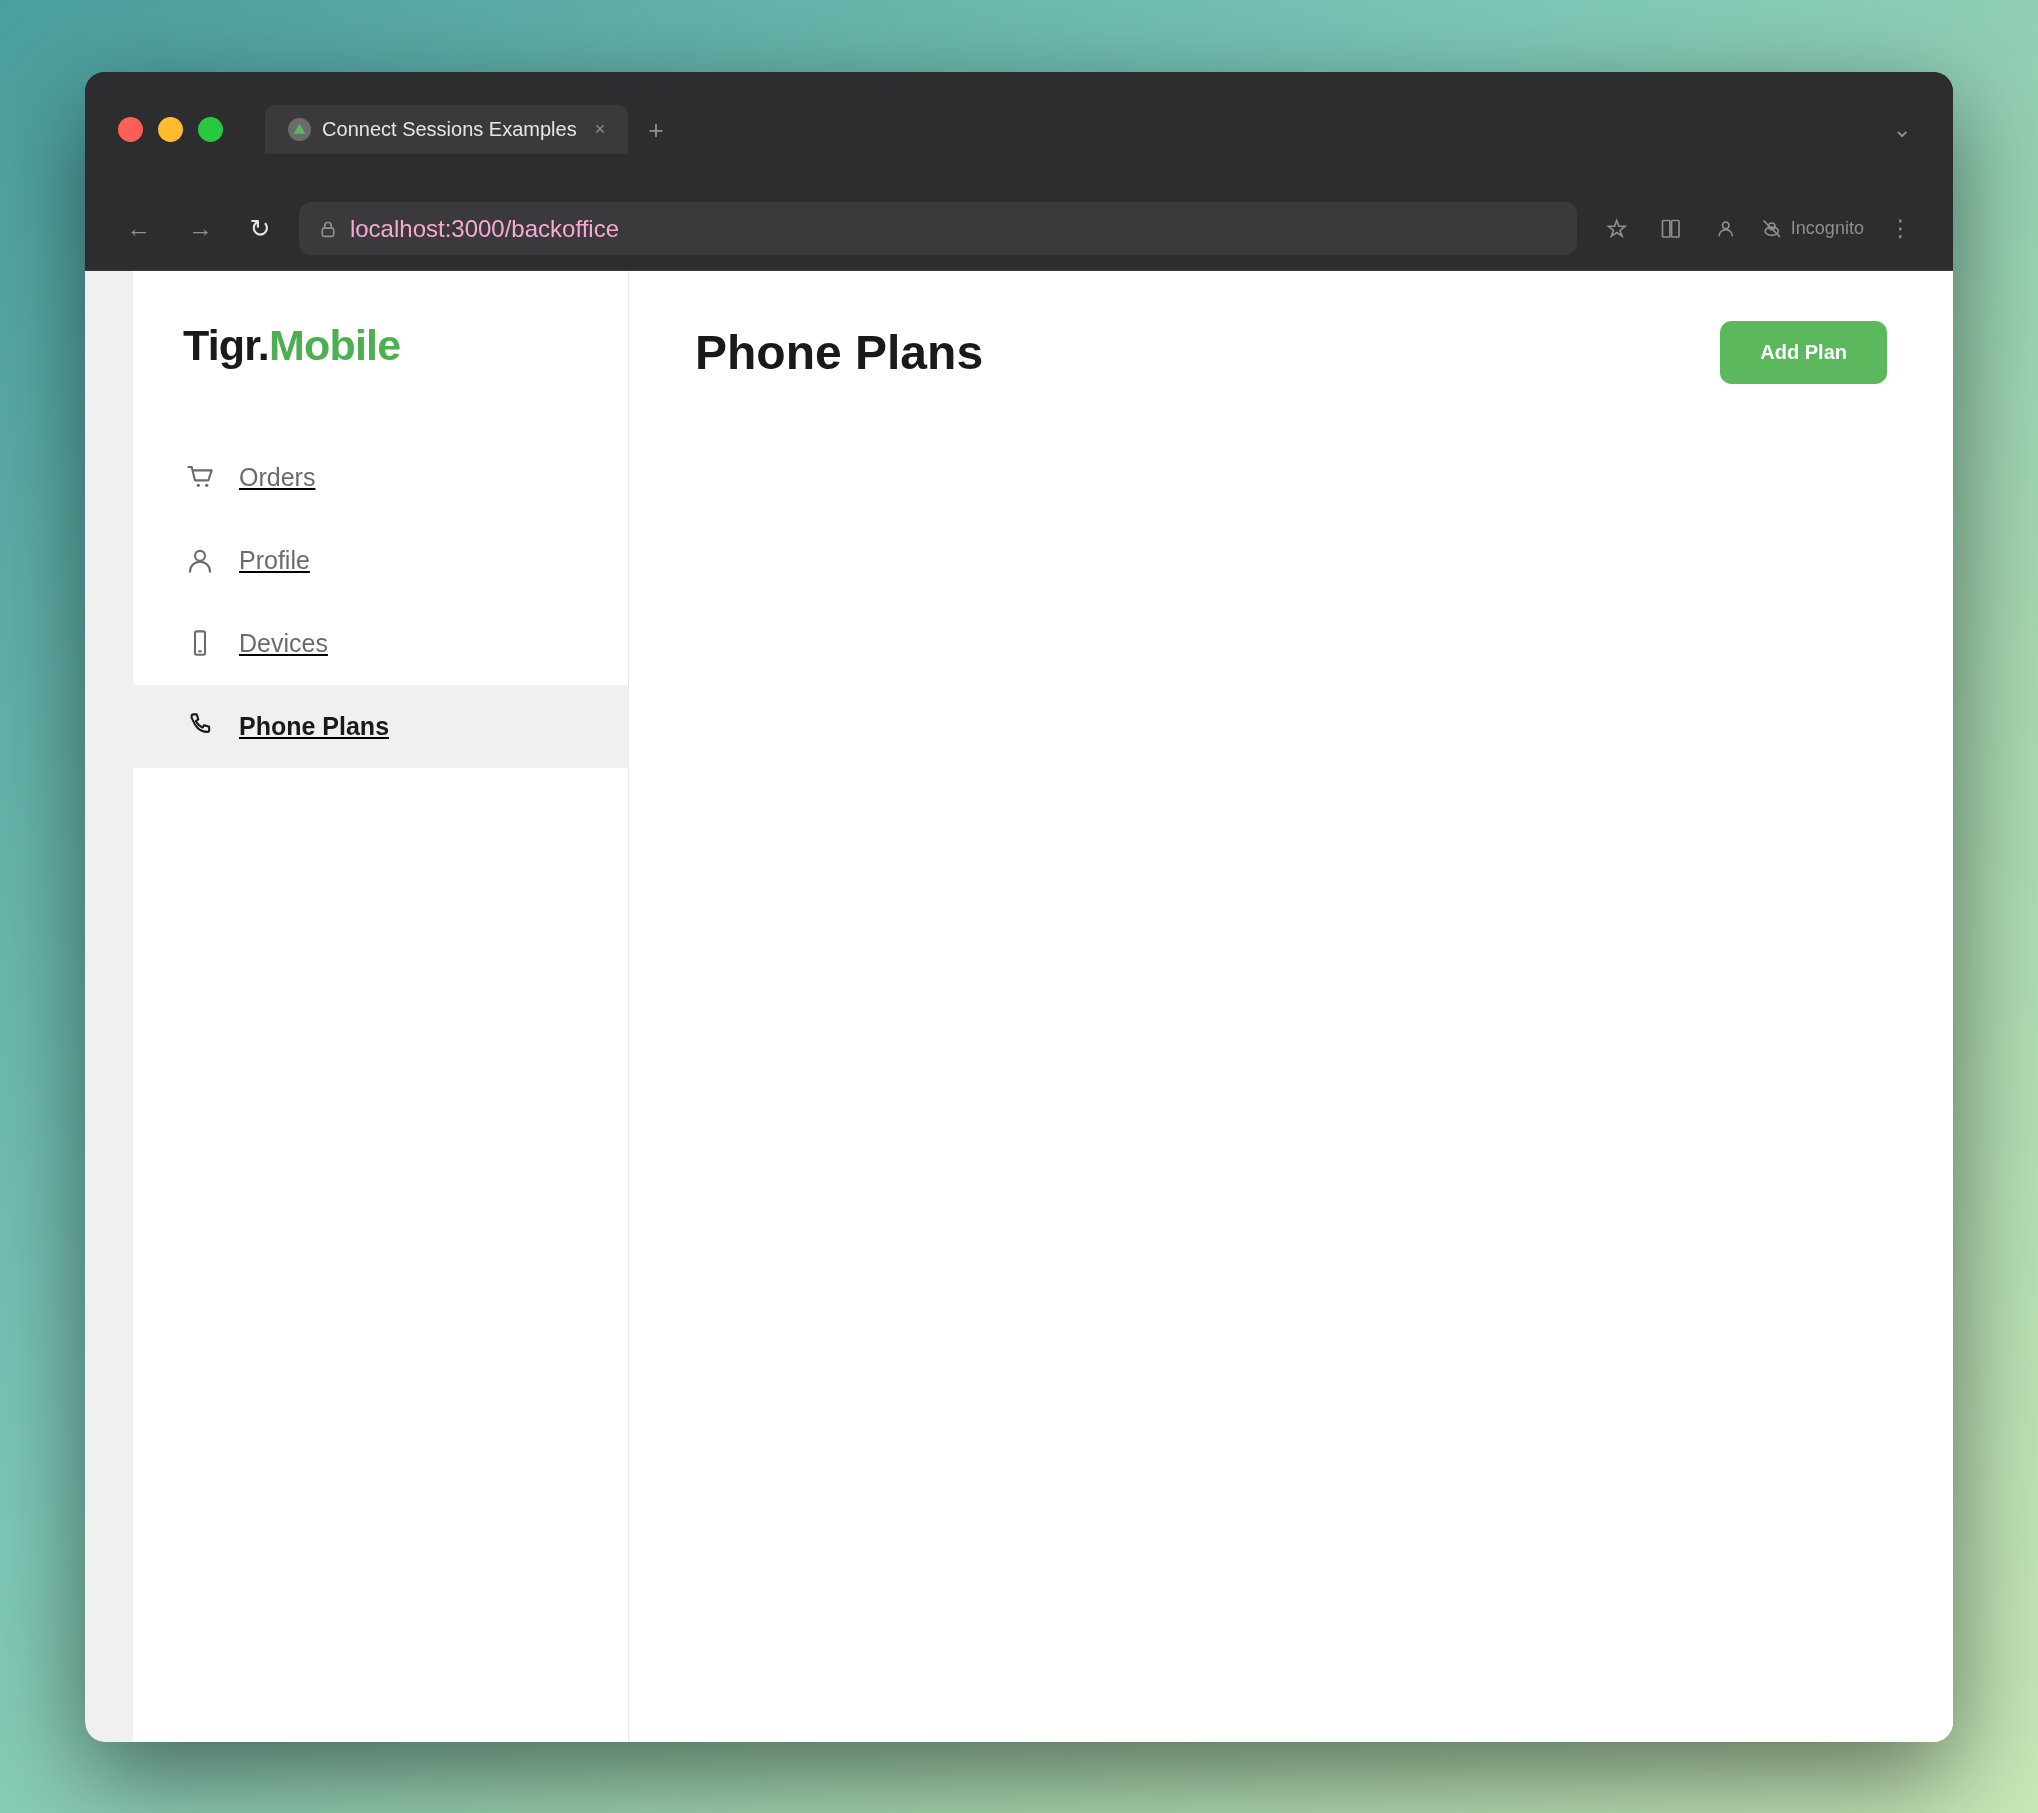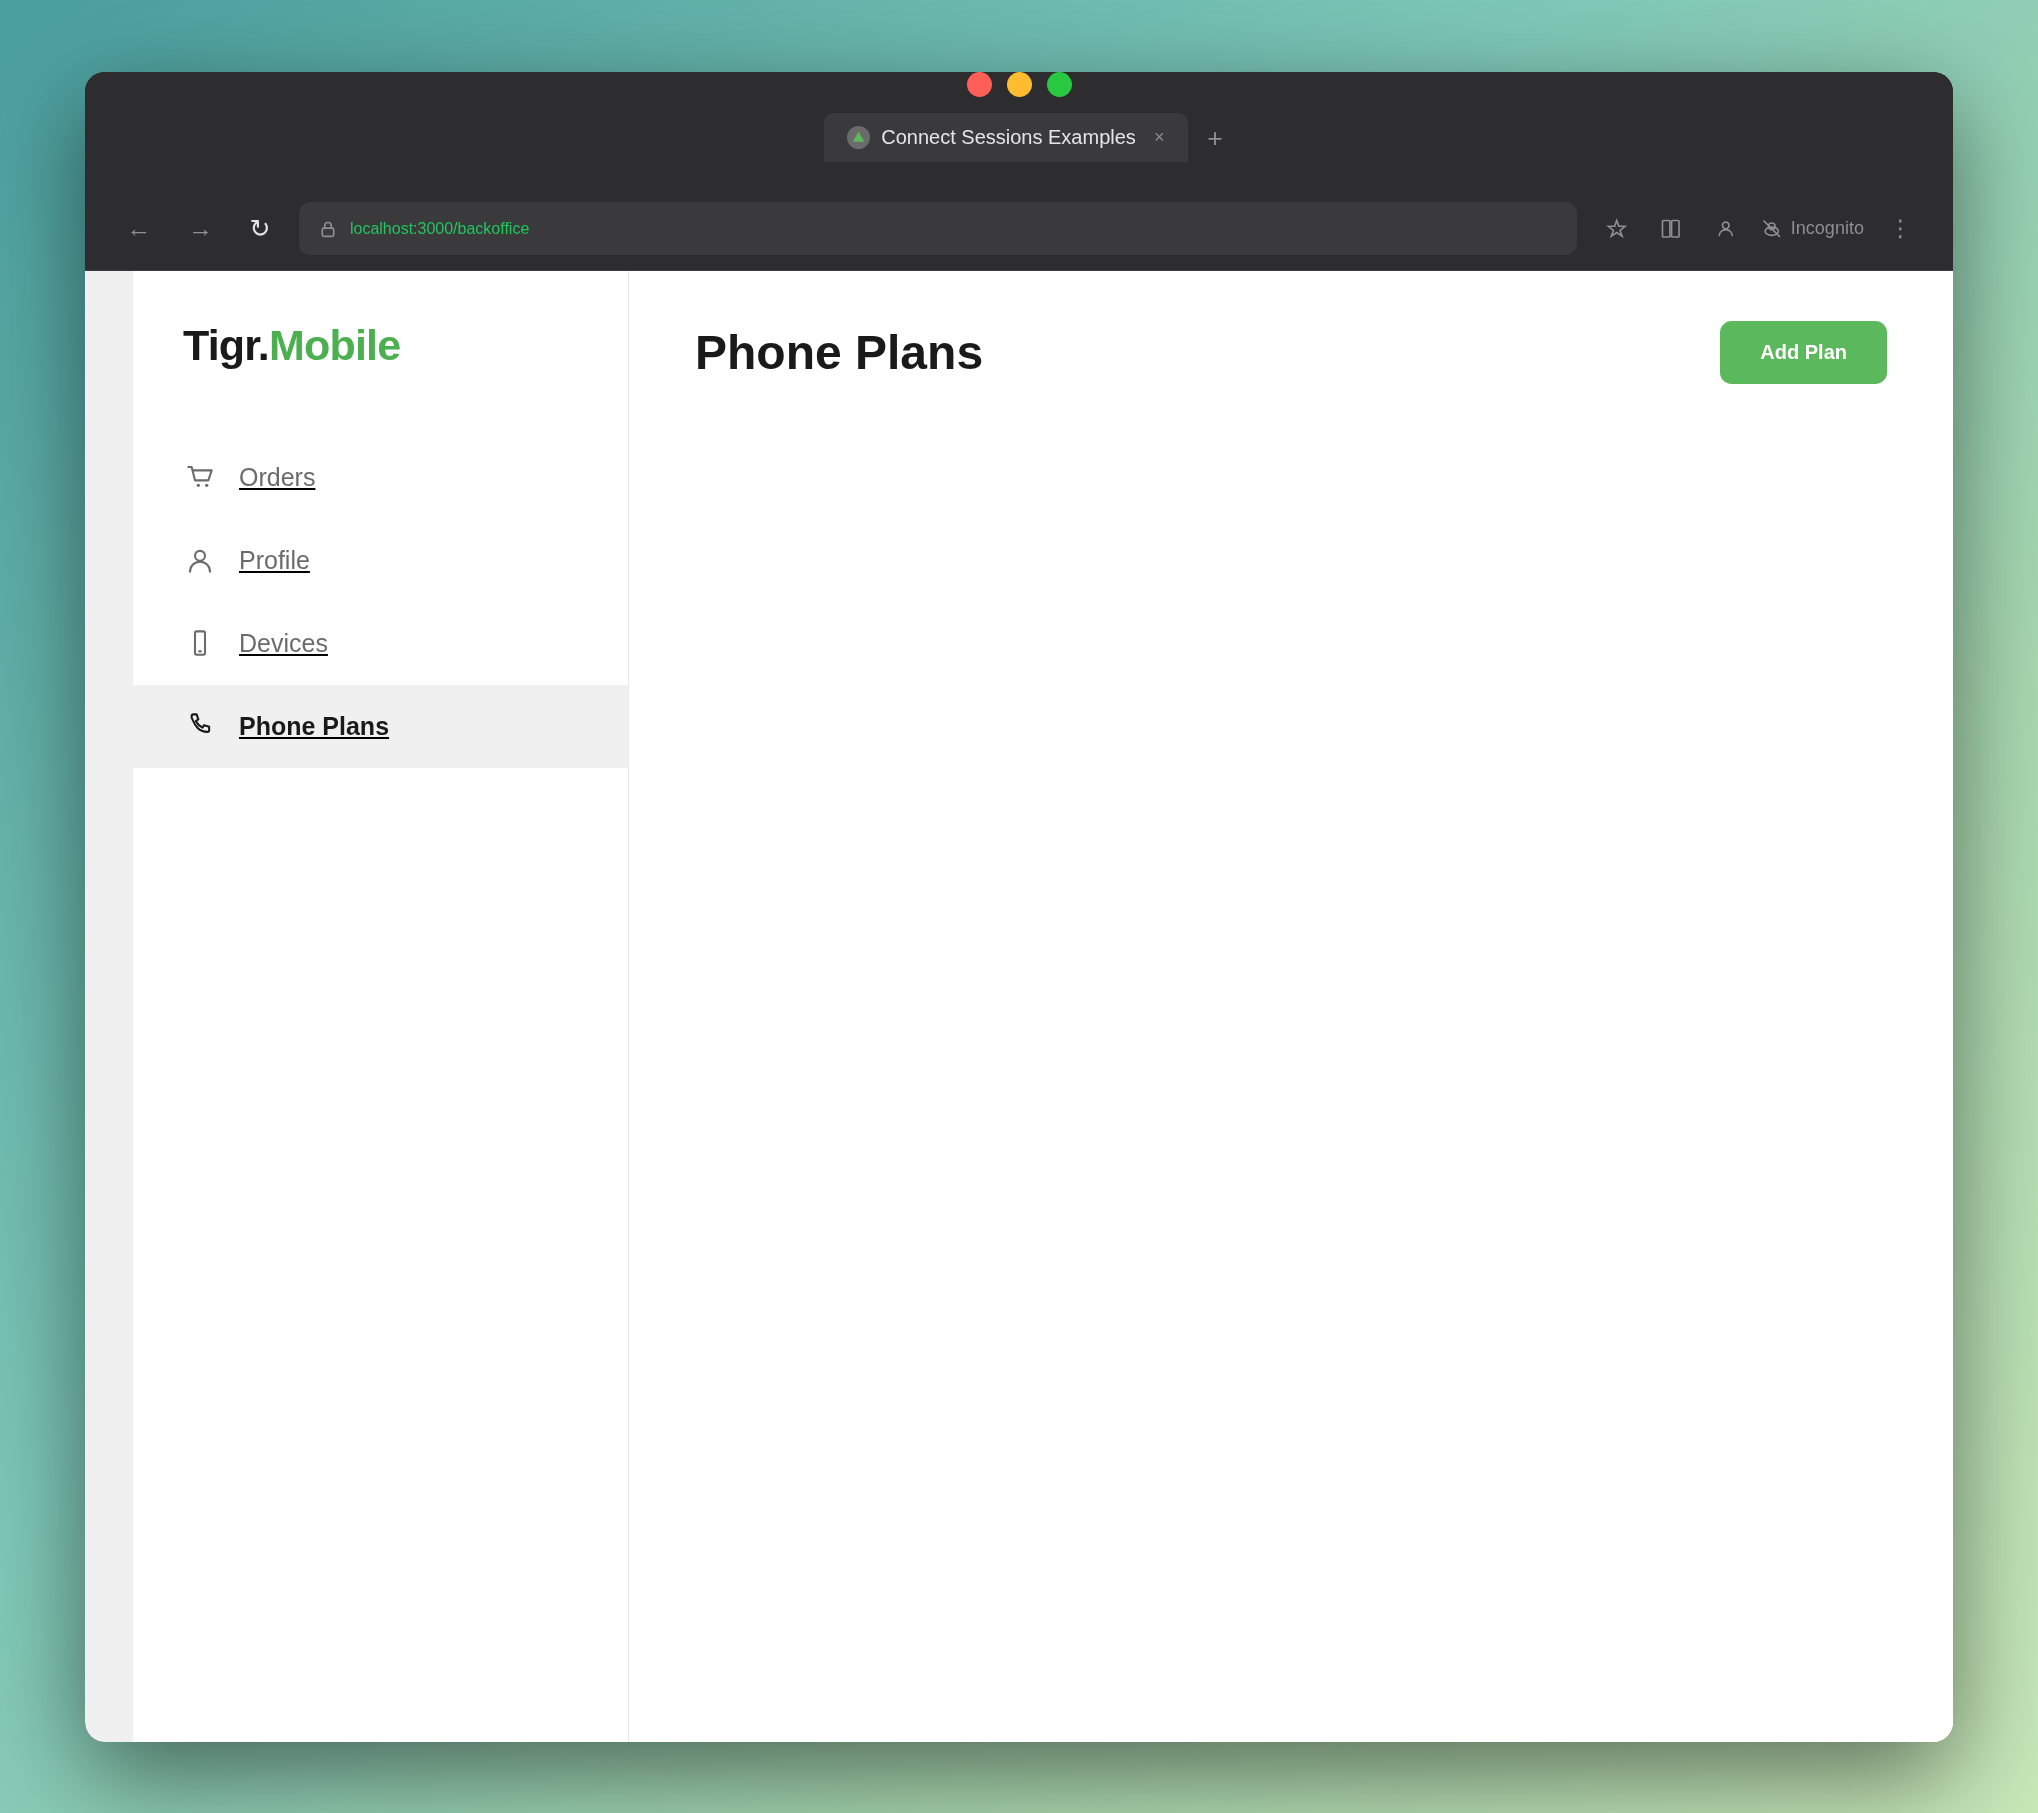--- a/index.html
+++ b/index.html
@@ -31,21 +31,20 @@
 
     
     .browser-titlebar {
       background: #2d2d2f;
       height: 116px;
       display: flex;
       align-items: center;
       padding: 0 33px;
       gap: 16.5px;
       flex-shrink: 0;
-      flex-direction: column;
     }
 
     .traffic-lights {
       display: flex;
       gap: 15px;
       align-items: center;
     }
 
     .traffic-light {
       width: 25px;
@@ -137,22 +136,22 @@
       padding: 0 20px;
       gap: 13.2px;
     }
 
     .address-icon {
       color: #8e8e93;
       font-size: 21.5px;
     }
 
     .address-text {
-      color: #22c55e;
-      font-size: 16px;
+      color: #f9a8d4;
+      font-size: 24px;
     }
 
     .toolbar-actions {
       display: flex;
       align-items: center;
       gap: 16.5px;
     }
 
     .toolbar-btn {
       color: #8e8e93;

